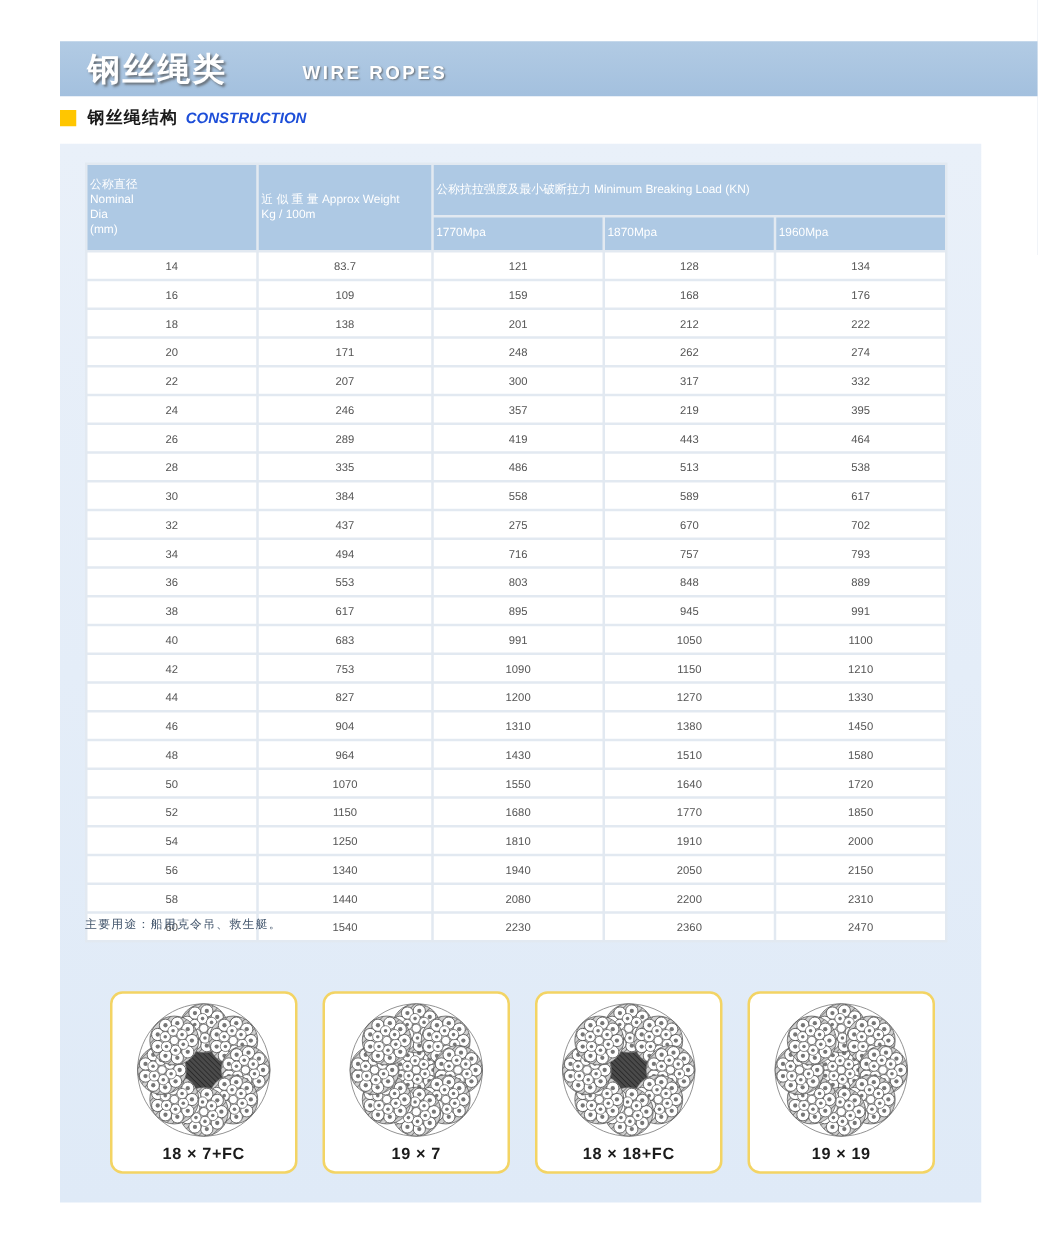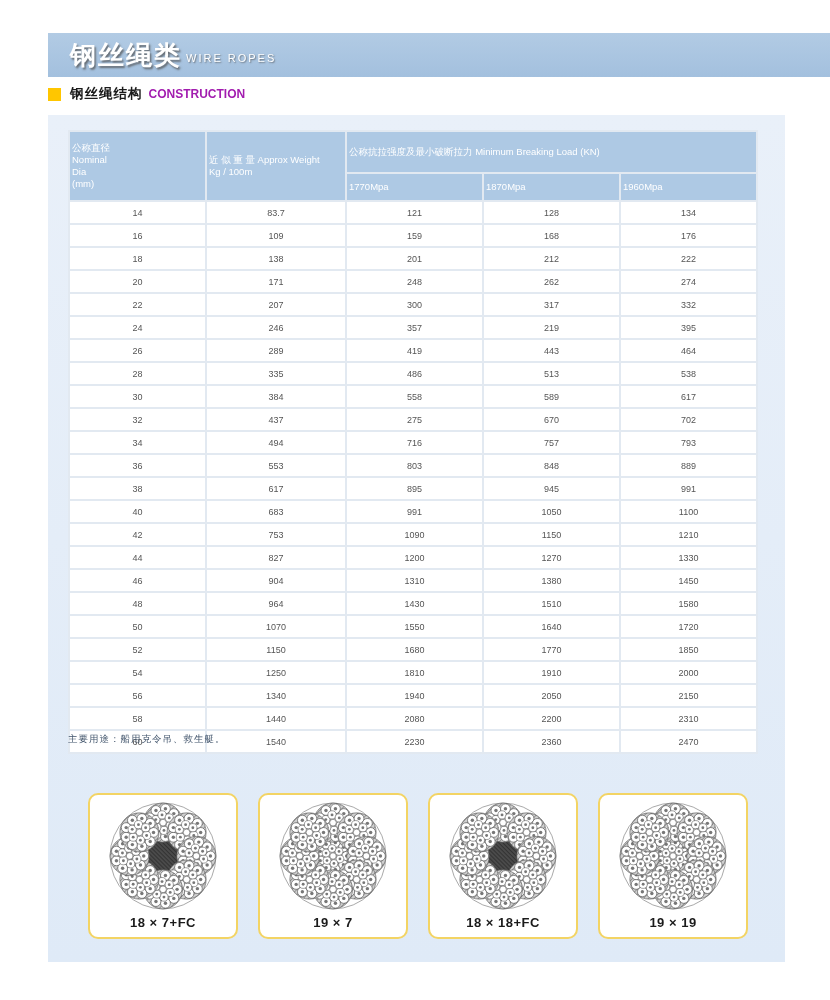--- a/index.html
+++ b/index.html
@@ -4,37 +4,37 @@
 <style>
   html,body{margin:0;padding:0;}
   body{
     width:830px;height:1000px;background:#ffffff;position:relative;
     font-family:"Liberation Sans","DejaVu Sans",sans-serif;overflow:hidden;
   }
   
   .banner{
     position:absolute;left:48px;top:33px;right:0;height:44px;
     background:linear-gradient(#b2cbe4,#a3c0de);
-    display:flex;align-items:center;padding-left:22px;box-sizing:border-box;
+    display:flex;align-items:center;padding-left:22px;box-sizing:border-box;gap:44px;
   }
   .banner .zh{
     font-size:26px;font-weight:bold;color:#ffffff;letter-spacing:2px;
     text-shadow:1.5px 1.5px 2px rgba(80,80,80,.75);
   }
   .banner .en{
-    font-size:11px;font-weight:normal;color:#ffffff;margin-left:4px;letter-spacing:2px;
+    font-size:15px;font-weight:bold;color:#ffffff;margin-left:16px;letter-spacing:2px;
     text-shadow:1px 1px 1.5px rgba(80,80,80,.7);padding-top:6px;
   }
   
   .section-head{
     position:absolute;left:48px;top:86px;height:16px;display:flex;align-items:center;
   }
   .bullet{width:13px;height:13px;background:#ffc600;margin-right:9px;}
   .section-head .zh{font-size:13.5px;font-weight:bold;color:#1a1a1a;letter-spacing:1px;}
-  .section-head .en{font-size:12px;font-weight:bold;color:#a21caf;margin-left:6px;}
+  .section-head .en{font-size:12px;font-weight:bold;color:#1d4ed8;margin-left:6px;font-style:italic;}
   
   .panel{
     position:absolute;left:48px;top:115px;width:737px;height:847px;
     background:linear-gradient(#e9f0f9,#dfeaf7);
   }
   
   table.spec{
     position:absolute;left:20px;top:15px;width:687px;
     border-collapse:separate;border-spacing:2px;table-layout:fixed;
     background:#e2e9f1;

